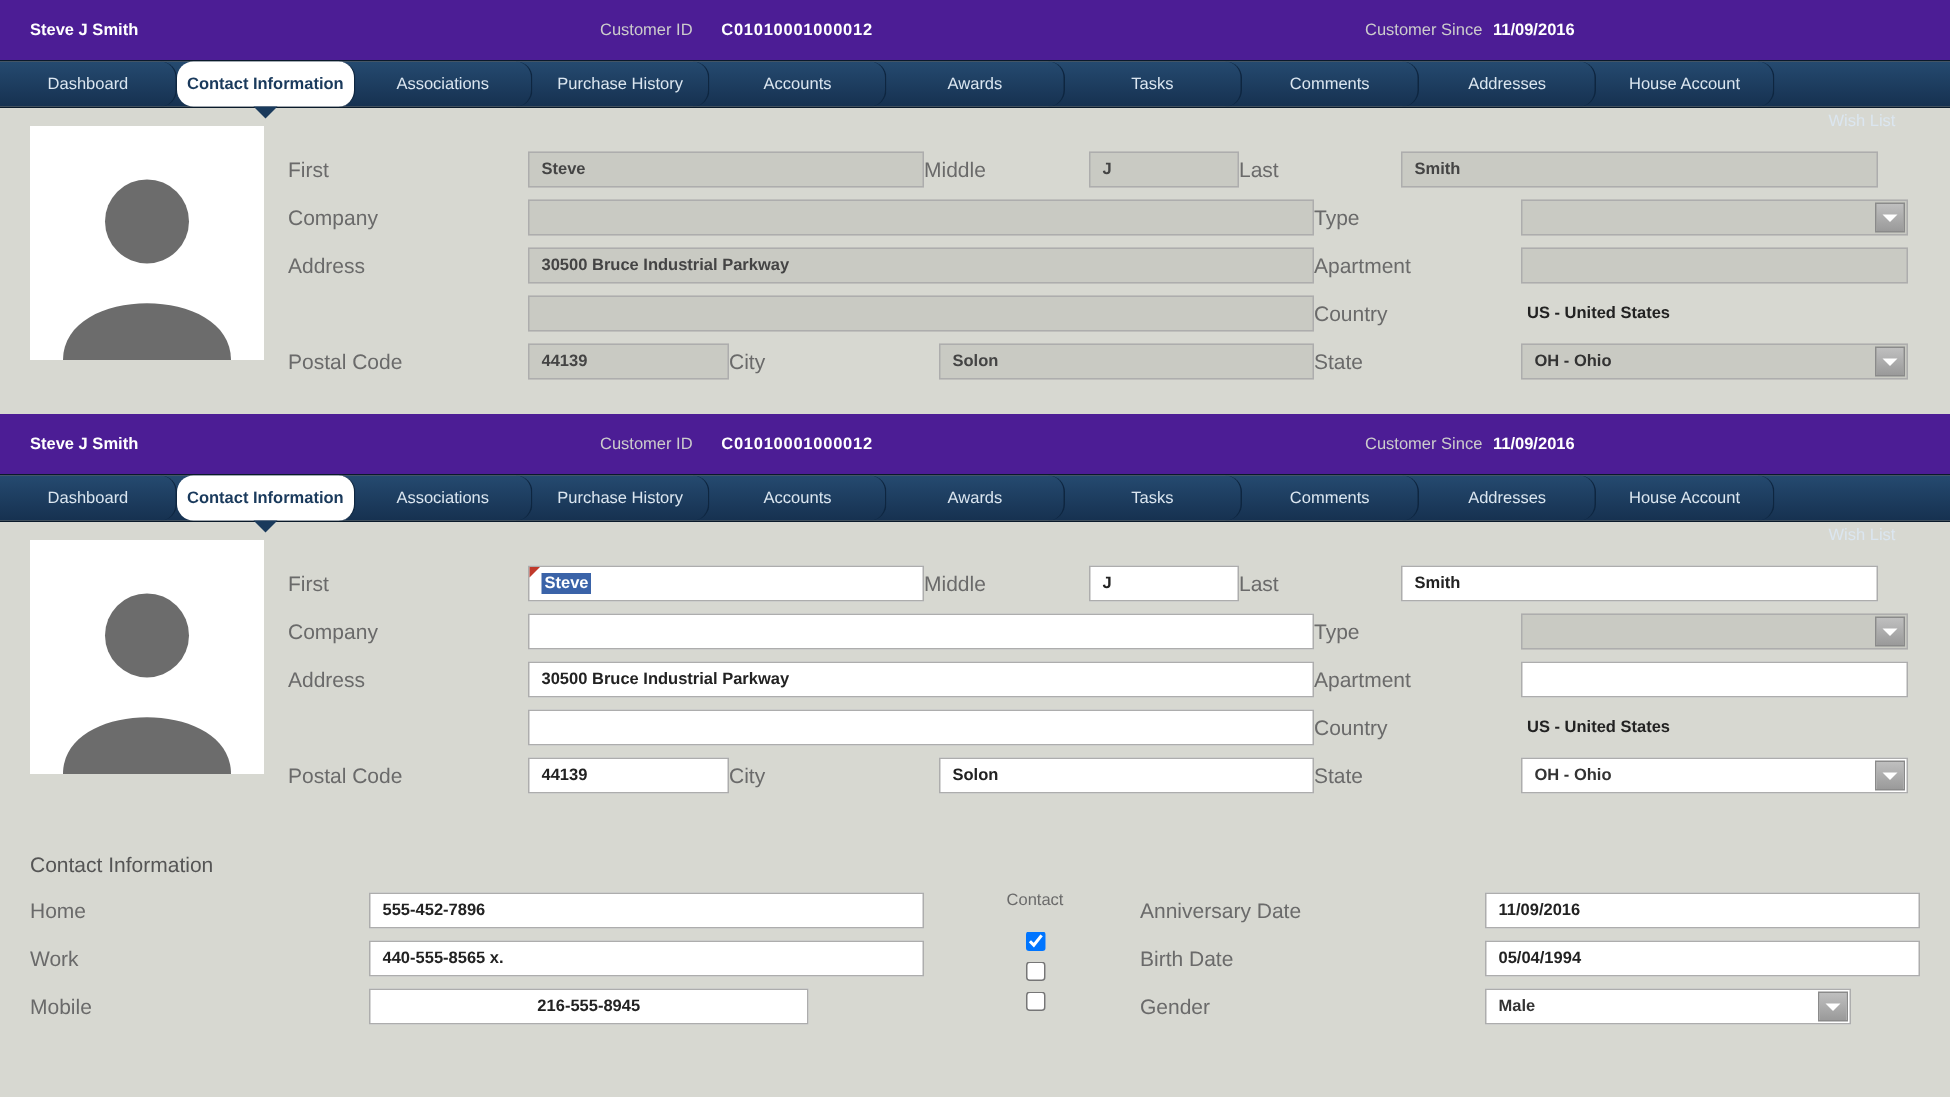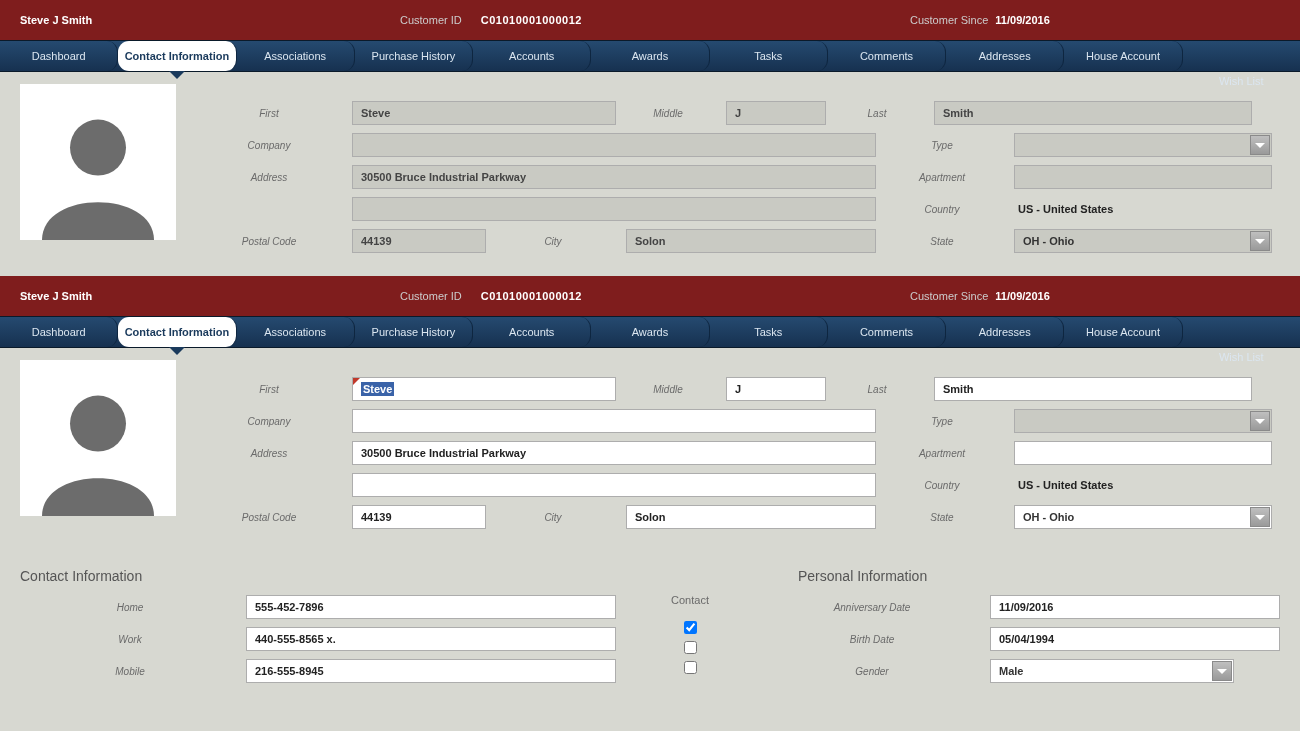--- a/index.html
+++ b/index.html
@@ -1,21 +1,21 @@
 <!DOCTYPE html>
 <html><head>
 <meta charset="utf-8">
 <style>
   * { box-sizing: border-box; margin: 0; padding: 0; }
   body { font-family: Arial, Helvetica, sans-serif; font-size: 11px; background: #d7d8d1; color: #333; }
   
   .panel { width: 1300px; }
   
   .header-bar {
-    background: #7f1d1d;
+    background: #4c1d95;
     color: #fff;
     height: 40px;
     display: flex;
     align-items: center;
     padding: 0 20px;
     font-size: 11px;
   }
   .header-bar .name { font-weight: bold; flex: 0 0 380px; }
   .header-bar .cust-id { flex: 0 0 420px; }
   .header-bar .cust-id .lbl { color: #ccc; margin-right: 16px; }
@@ -78,24 +78,23 @@
     justify-content: center;
     overflow: hidden;
     flex-shrink: 0;
   }
   .avatar svg { width: 140px; height: 140px; }
   
   .fields { flex: 1; padding-top: 16px; }
   .row { display: flex; align-items: center; margin-bottom: 6px; min-height: 26px; }
   .lbl-r {
     color: #6a6a6a;
-    font-size: 10px;
-    text-align: center;
+    font-size: 14px;
+    text-align: left;
     padding-right: 6px;
-    font-style: italic;
   }
   .inp {
     height: 24px;
     border: 1px solid #adadad;
     background: #fff;
     padding: 0 8px;
     font-size: 11px;
     font-weight: bold;
     color: #222;
     position: relative;
@@ -310,37 +309,36 @@
             <span>OH - Ohio</span>
             <span class="caret"></span>
           </div>
       </div>
     </div>
   </div>
 
   <div style="display:flex">
     <div class="section-title" style="flex:0 0 600px">Contact Information</div>
     <div style="flex:0 0 178px"></div>
-    <div class="section-title">Personal Information</div>
   </div>
 
   <div class="lower">
 
     <div class="lower-col" style="flex:0 0 600px">
       <div class="row">
         <div class="lbl-r" style="width:226px">Home</div>
         <input type="text" class="inp dirty" style="width: 370px;" value="555-452-7896">
       </div>
       <div class="row">
         <div class="lbl-r" style="width:226px">Work</div>
         <input type="text" class="inp" style="width: 370px;" value="440-555-8565 x.">
       </div>
       <div class="row">
         <div class="lbl-r" style="width:226px">Mobile</div>
-        <input type="text" class="inp" style="width: 370px;" value="216-555-8945">
+        <input type="text" class="inp" style="width: 293px; text-align: center;" value="216-555-8945">
       </div>
     </div>
 
     <div class="lower-center">
       <div class="contact-hdr">Contact</div>
       <input type="checkbox" class="cbx" checked="" style="">
       <input type="checkbox" class="cbx" style="">
       <input type="checkbox" class="cbx" style="">
     </div>
 

